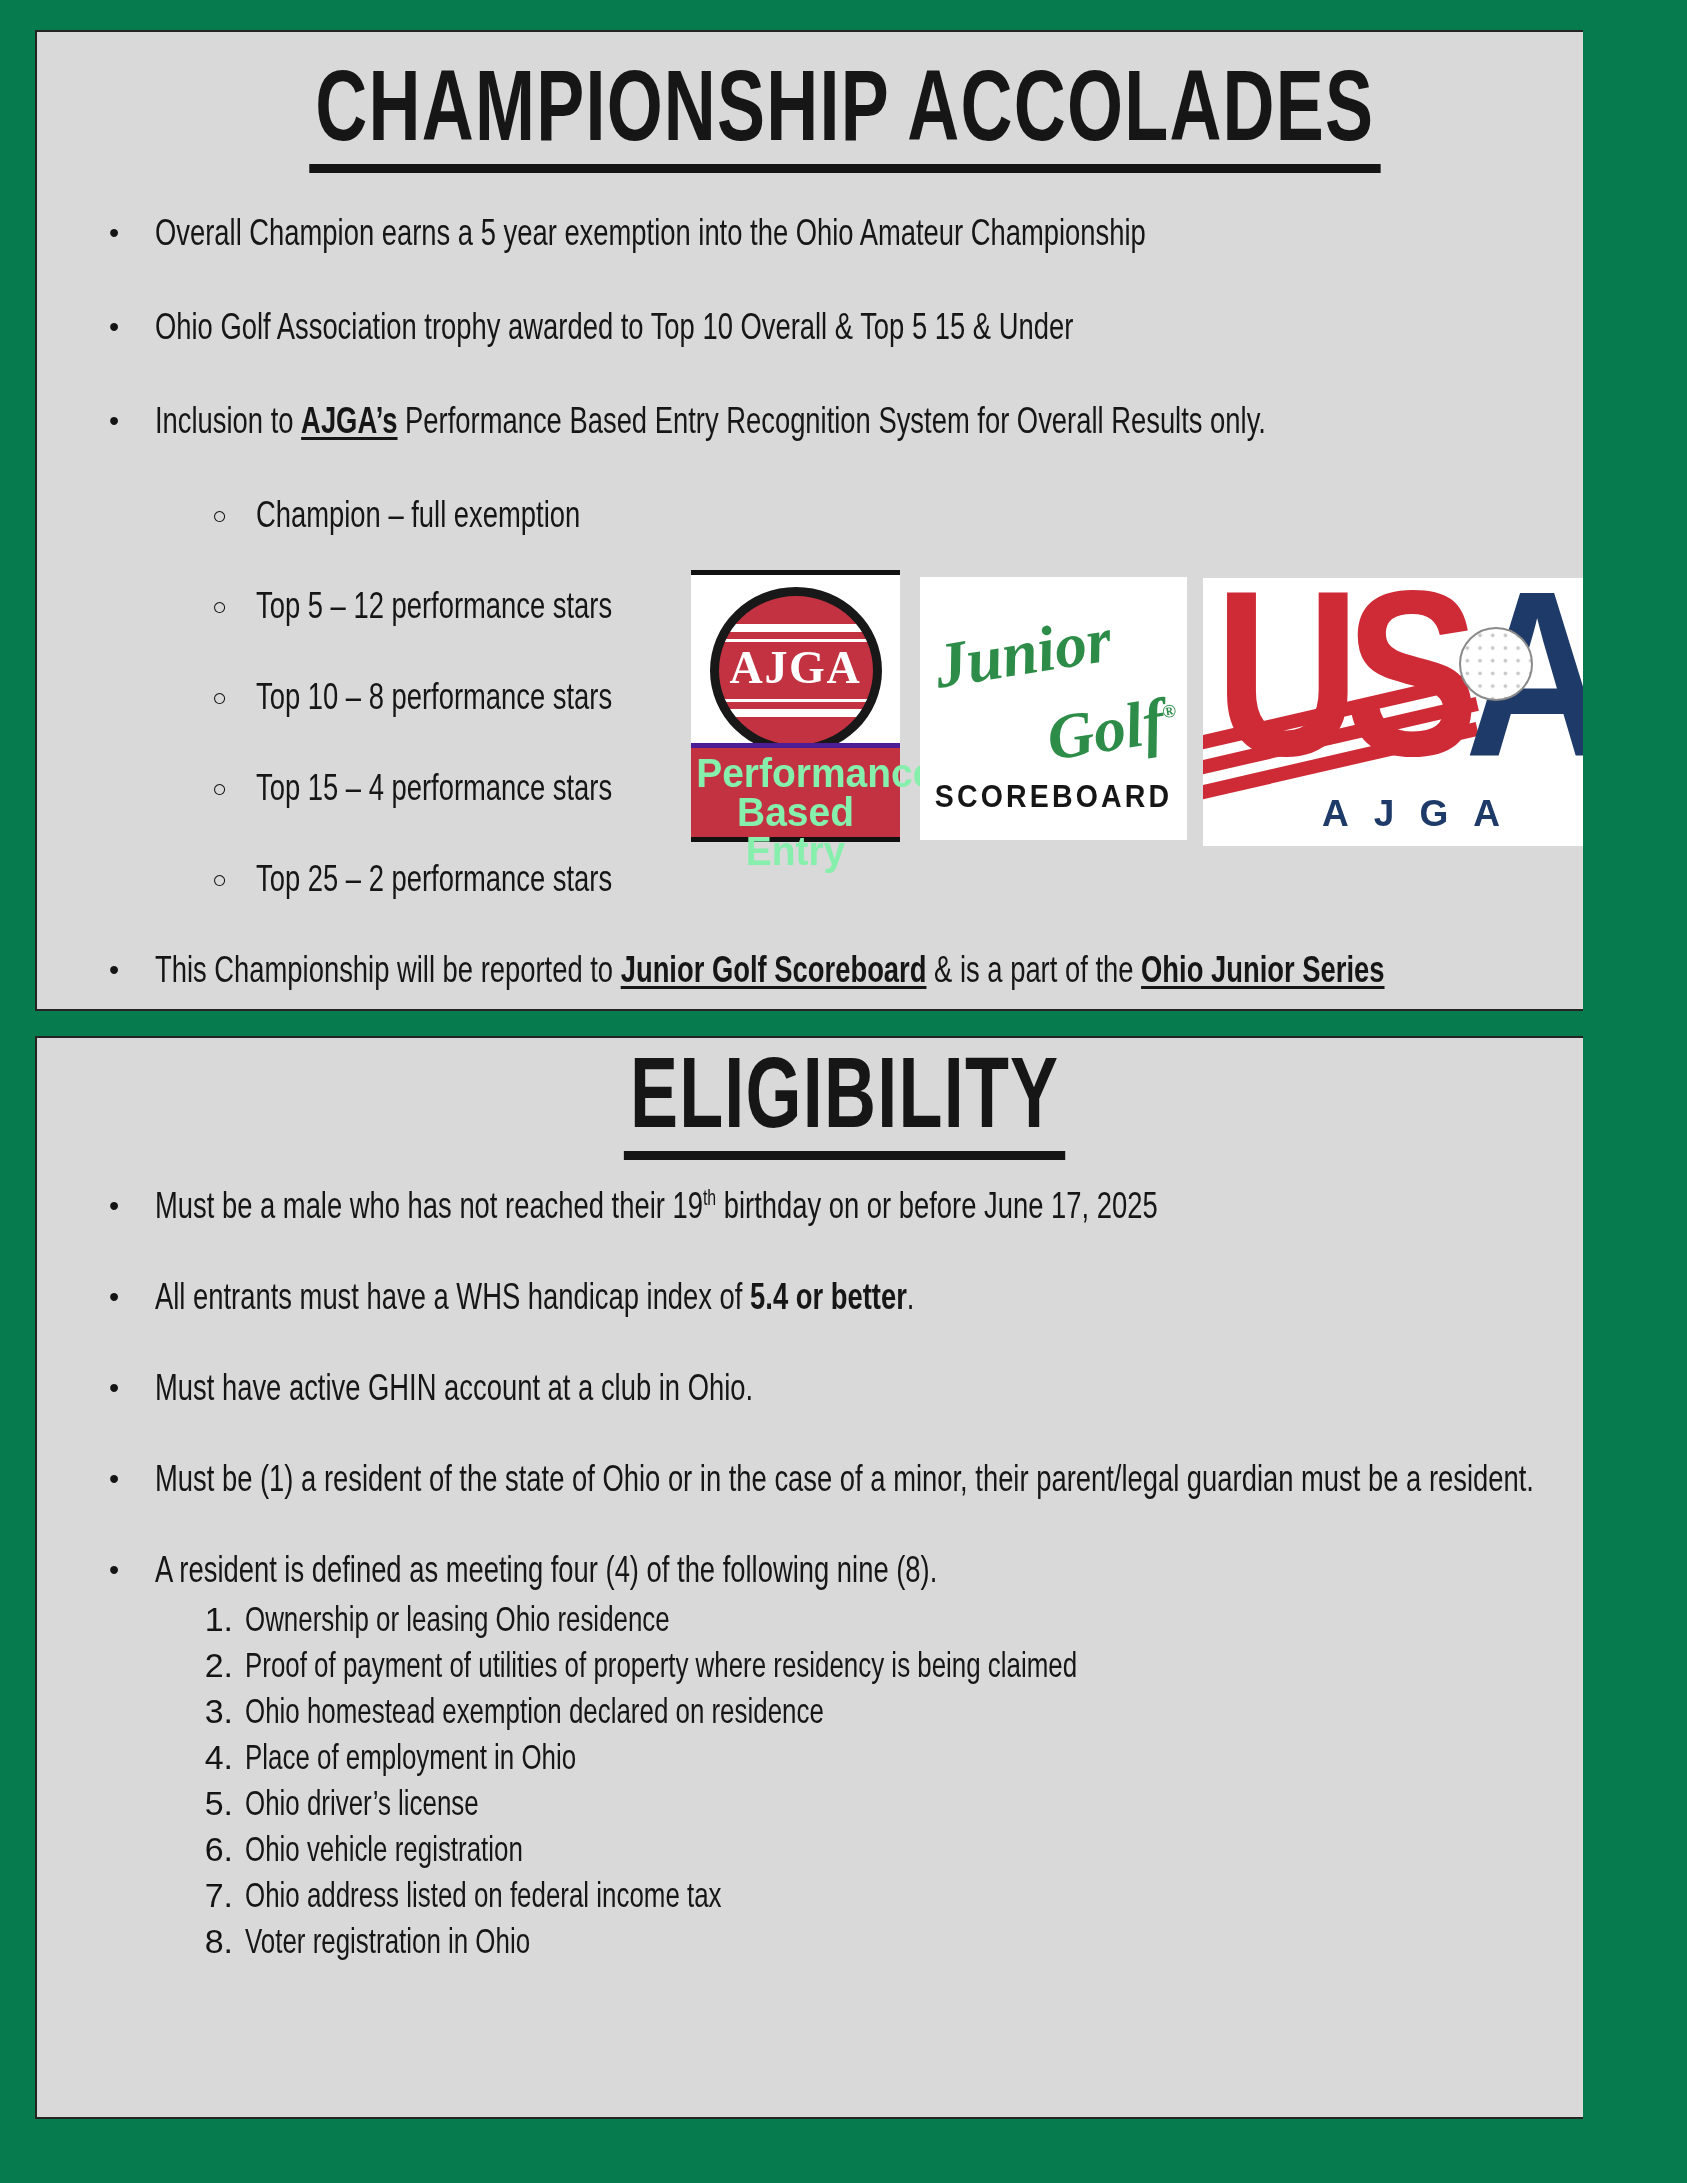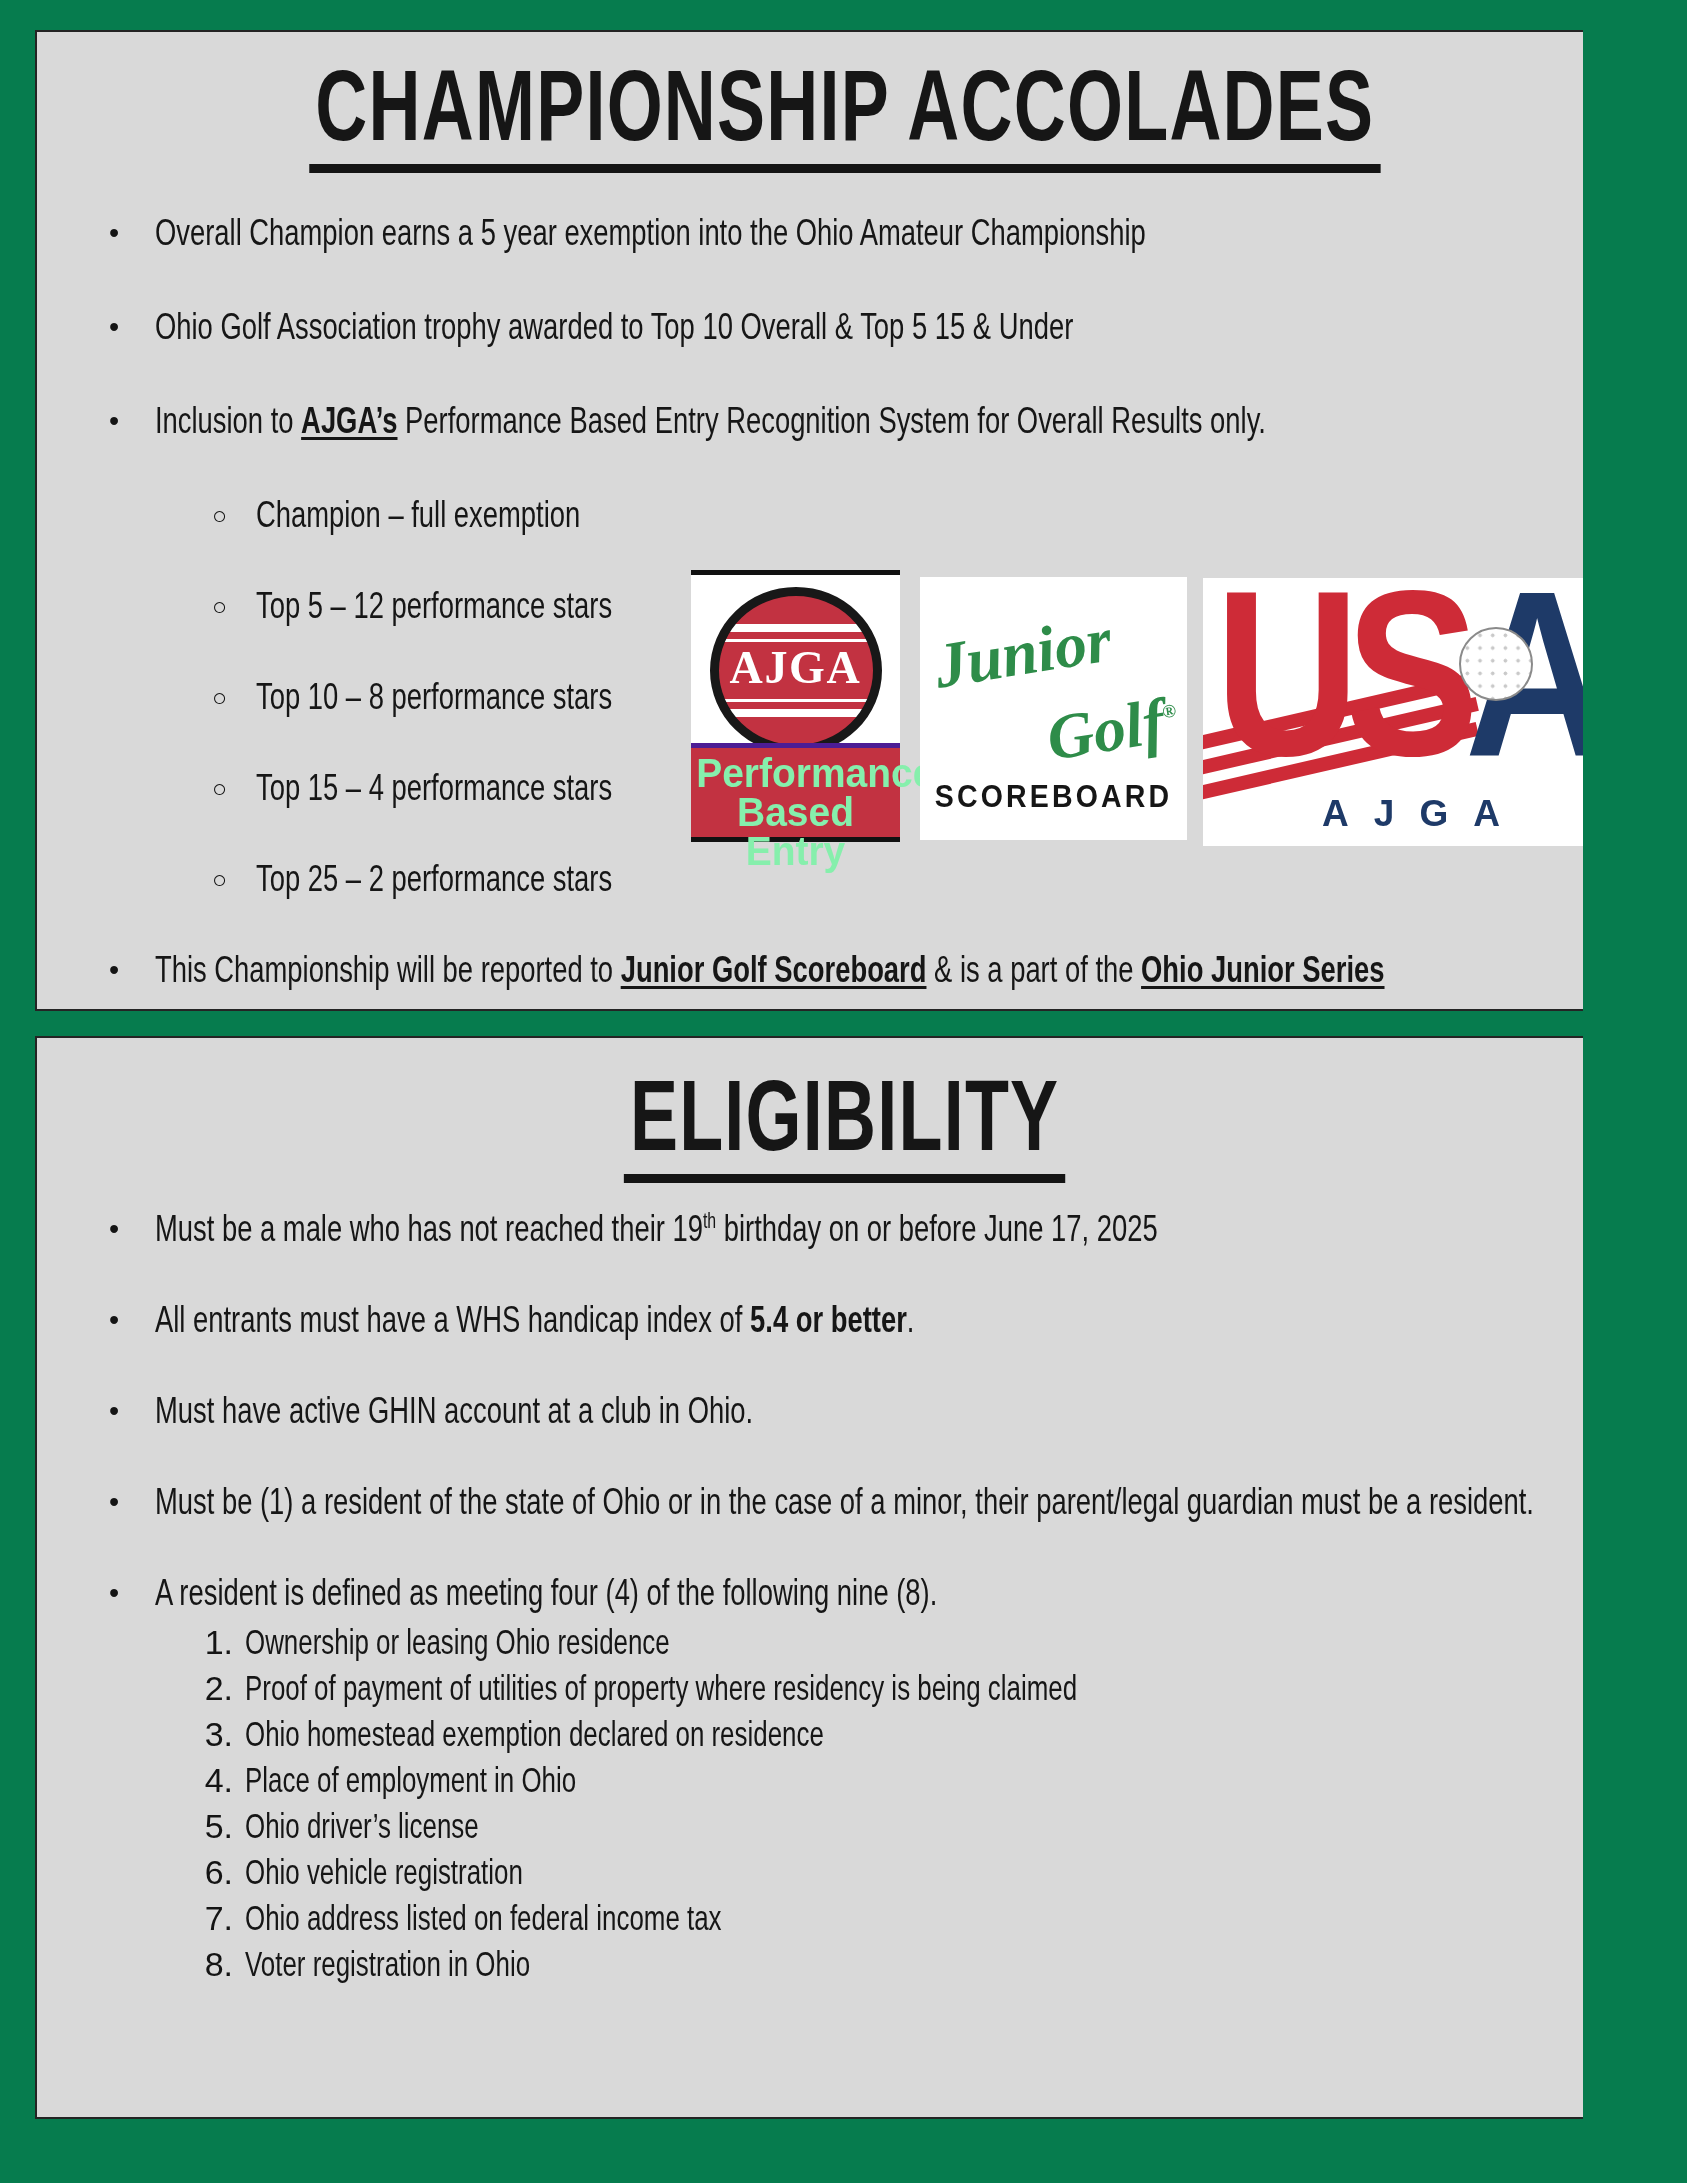--- a/index.html
+++ b/index.html
@@ -6,21 +6,21 @@
   body{background:#067C4E;font-family:"Liberation Sans","DejaVu Sans",sans-serif;color:#161616;}
   #page{position:relative;width:1583px;height:2183px;background:#067C4E;overflow:hidden;}
 
   .panel{position:absolute;left:35px;width:1620px;background:#D9D9D9;border:2.5px solid #242424;
          box-sizing:border-box;overflow:hidden;}
   #panel-accolades{top:30px;height:981px;}
   #panel-eligibility{top:1036px;height:1083px;}
 
   .title-wrap{text-align:center;}
   #panel-accolades .title-wrap{margin-top:22px;}
-  #panel-eligibility .title-wrap{margin-top:26px;}
+  #panel-eligibility .title-wrap{margin-top:3px;}
   h1.panel-title{display:inline-block;margin:0;font-size:100px;line-height:1.02;font-weight:700;
      letter-spacing:1.7px;transform:scaleX(0.72);transform-origin:50% 0;
      border-bottom:9.3px solid #141414;padding:0 8.4px 8.4px;white-space:nowrap;}
 
   .bullets{margin-top:0;}
   #accolades-bullets{margin-top:39px;}
   #eligibility-bullets{margin-top:25px;}
 
   .row{display:flex;align-items:flex-start;}
   .mk{flex:none;color:#141414;}

